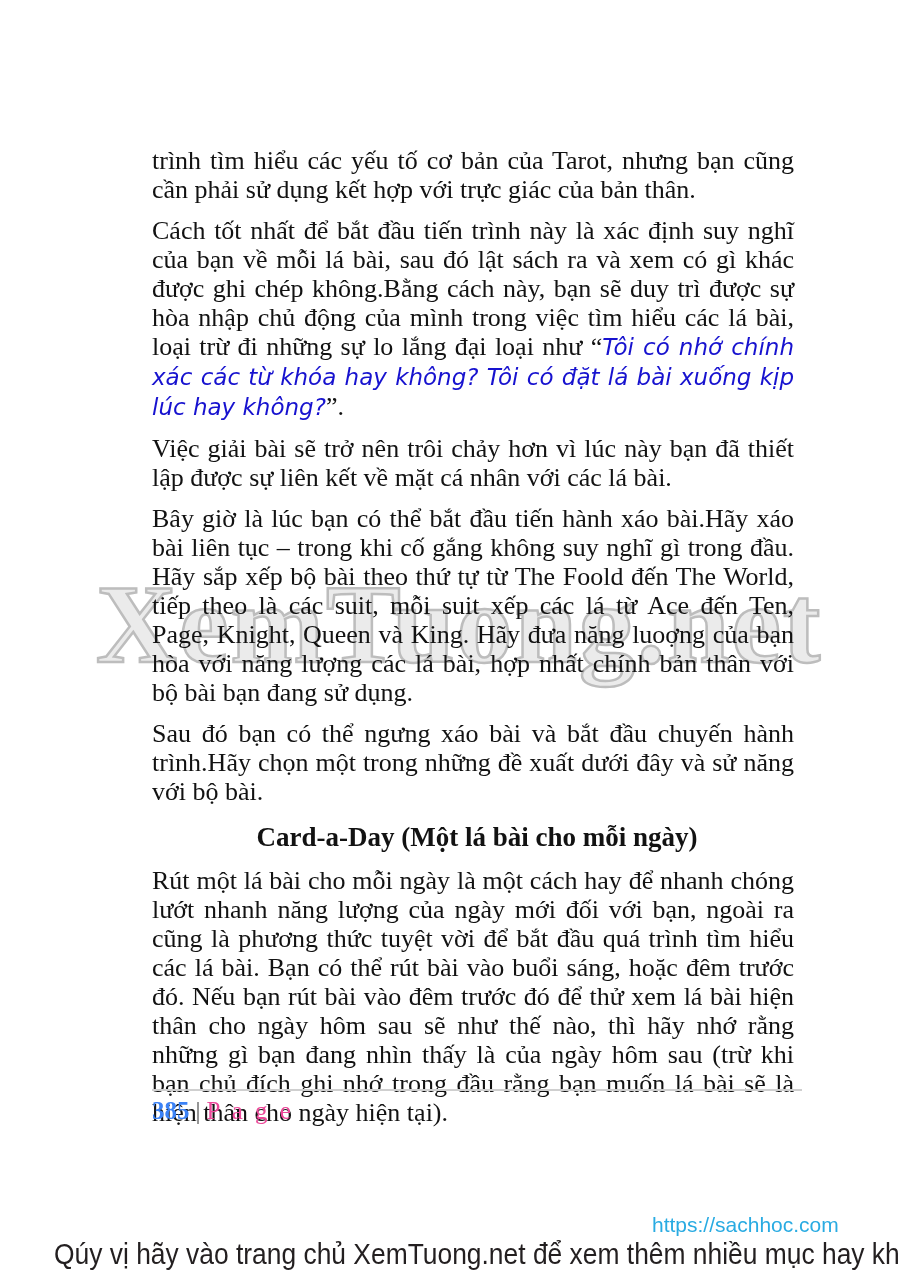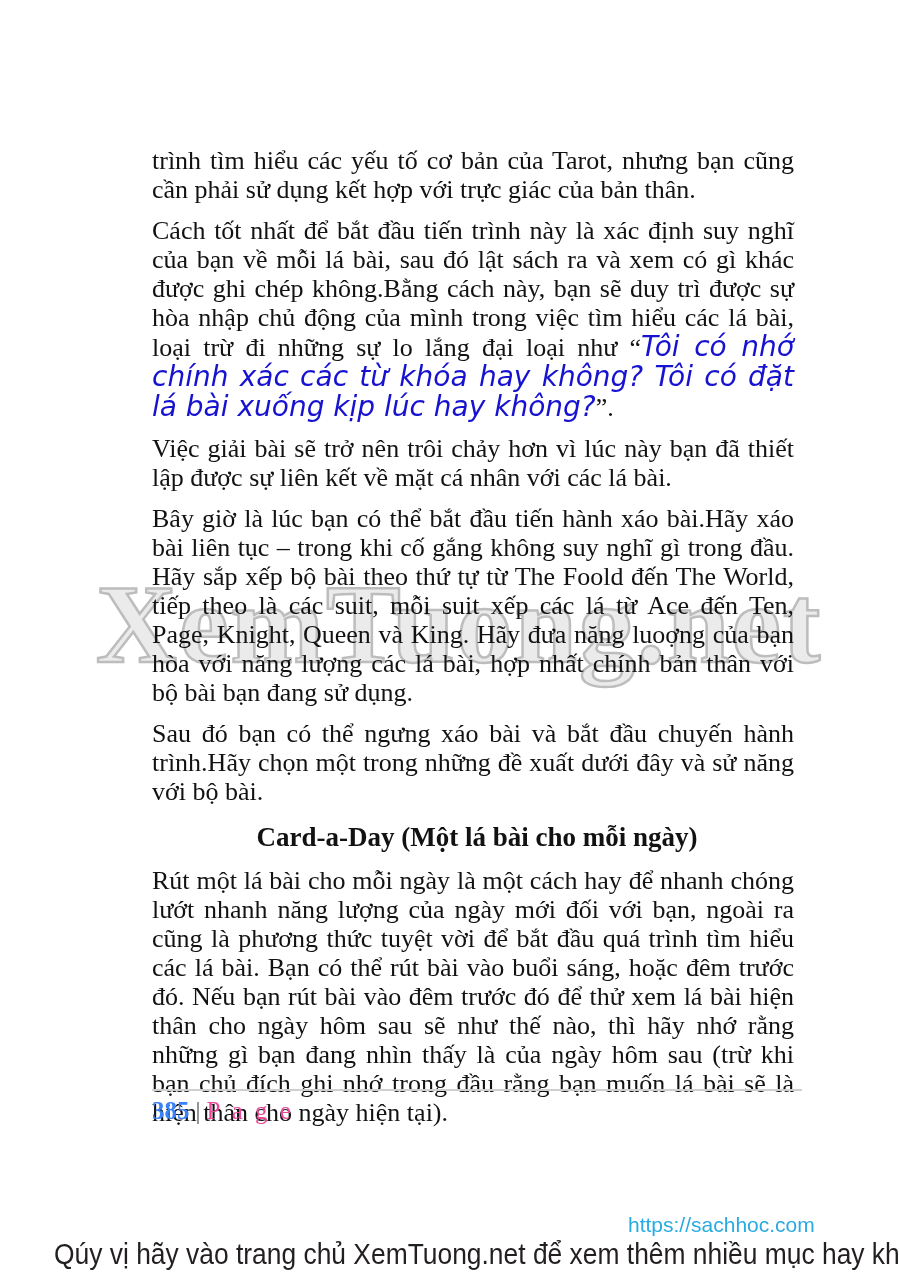--- a/index.html
+++ b/index.html
@@ -33,21 +33,21 @@
     z-index:1;
     font-size:26px;
     line-height:29px;
     text-align:justify;
     color:#121212;
   }
   .content p { margin:0 8px 12px 0; }
   .quote {
     font-family:"DejaVu Sans", sans-serif;
     font-style:italic;
-    font-size:28px;
+    font-size:23px;
     color:var(--quote-blue,#1712cf);
   }
   .heading {
     font-size:27px;
     font-weight:bold;
     margin:17px 0 14px 0;
     text-align:center;
   }
   .page-rule {
     position:absolute;
@@ -60,21 +60,21 @@
     position:absolute;
     left:152px; top:1097px;
     z-index:1;
     font-size:25px;
   }
   .pagenum { font-weight:bold; color:#3b82f6; }
   .pagesep { color:#5a5a5a; padding:0 6px; }
   .pagelabel { color:#ec4899; letter-spacing:3px; }
   .sachhoc-link {
     position:absolute;
-    top:1213px; left:628px;
+    top:1213px; left:652px;
     z-index:2;
     font-family:"Liberation Sans", sans-serif;
     font-size:21px;
     color:var(--link-blue,#29abe2);
     text-decoration:none;
     cursor:pointer;
   }
   .promo {
     position:absolute;
     bottom:3px; left:0;

